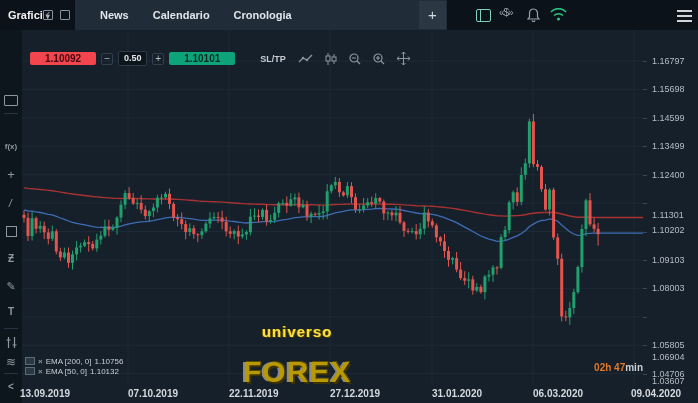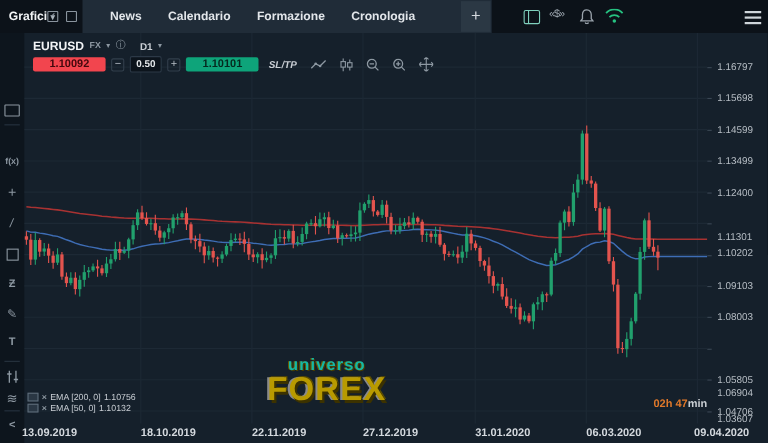--- a/index.html
+++ b/index.html
@@ -46,56 +46,55 @@
   .symrow .info{font-size:9px;}
   .symrow .tf{color:#c9ced4;font-size:9px;font-weight:bold;margin-left:8px;}
   .traderow{position:absolute;left:8px;top:21px;display:flex;align-items:center;gap:5px;z-index:5;}
   .px{font-size:10px;font-weight:bold;padding:1px 15px;border-radius:2px;cursor:pointer;}
   .sell{background:#f2454e;color:#43080d;}
   .buy{background:#0ea47a;color:#052a1f;}
   .stepbtn{width:12px;height:12px;border:1px solid #323f4c;border-radius:2px;background:transparent;color:#b6bec6;
     font-size:10px;line-height:10px;text-align:center;padding:0;cursor:pointer;}
   .qty{width:27px;height:13px;background:#0c141c;border:1px solid #2c3947;border-radius:2px;color:#e3e7ea;
     font-size:9px;font-weight:bold;text-align:center;line-height:13px;}
-  .sltp{color:#c9ced4;font-size:9px;font-weight:bold;margin-left:4px;cursor:pointer;font-style:italic;}
+  .sltp{color:#c9ced4;font-size:9px;font-weight:bold;margin-left:20px;cursor:pointer;}
   .t-ic{color:#8d98a2;margin-left:7px;cursor:pointer;display:flex;align-items:center;}
   .ylab{position:absolute;left:630px;width:46px;color:#b6bdc4;font-size:9px;z-index:4;}
   .ytick{position:absolute;left:621px;width:4px;height:1px;background:#3a4754;z-index:4;}
   .xlab{position:absolute;top:358px;color:#d4d9de;font-size:10px;font-weight:bold;z-index:4;white-space:nowrap;}
   .legend{position:absolute;left:3px;top:326px;z-index:5;}
   .legrow{display:flex;align-items:center;gap:3px;height:10px;color:#c9ced4;font-size:8px;cursor:pointer;}
   .legbox{width:8px;height:6px;border:1px solid #5d6b79;background:#2a3744;display:inline-block;}
   .legx{color:#8d98a2;font-size:8px;font-weight:bold;}
   .countdown{position:absolute;right:55px;top:332px;font-size:10px;font-weight:bold;color:#c8cdd2;z-index:5;}
   .countdown .hot{color:#e0782a;padding-left:48px;}
   .watermark{position:absolute;left:221px;top:294px;z-index:3;text-align:center;line-height:1;}
-  .wm1{color:#14b8a6;font-size:15px;font-weight:bold;letter-spacing:1px;
+  .wm1{color:#fde047;font-size:15px;font-weight:bold;letter-spacing:1px;
     text-shadow:1px 1px 0 #4a3d00,-1px 0 0 #6b5c00;}
-  .wm2{color:#b89a00;font-size:30px;font-weight:bold;letter-spacing:1px;margin-top:1px;
+  .wm2{color:#b89a00;font-size:30px;font-weight:bold;letter-spacing:1px;margin-top:18px;
     text-shadow:2px 2px 0 #3c3200,-2px 0 0 #8a8a8a,1px -1px 0 #5c4e00;}
   svg{display:block;}
 </style>
 </head>
 <body>
 
 <div class="app">
 
   <header class="topbar">
     <div class="brand">
       <span>Grafici</span><span class="caret">▾</span>
     </div>
     <div class="winicons">
       <span class="wbox pop"></span>
       <span class="wbox"></span>
       <span class="wx">×</span>
     </div>
     <nav class="tabstrip">
       <span class="tab">News</span>
       <span class="tab">Calendario</span>
-      <span class="tab">Formazione</span>
       <span class="tab">Cronologia</span>
       <button class="addtab">+</button>
     </nav>
     <span class="tb-ic panel-ic"></span>
     <span class="tb-ic dollar-ic">«$»</span>
     <svg class="tb-ic" style="left:527px;top:8px" width="13" height="14" viewBox="0 0 13 14">
       <path d="M6.5 1 C3.8 1 2.5 3 2.5 5.5 L2.5 9 L1 11 L12 11 L10.5 9 L10.5 5.5 C10.5 3 9.2 1 6.5 1 Z" fill="none" stroke="#9aa3ac" stroke-width="1.2"></path>
       <path d="M5 12.5 A1.6 1.6 0 0 0 8 12.5" fill="none" stroke="#9aa3ac" stroke-width="1.2"></path>
     </svg>
     <svg class="tb-ic" style="left:550px;top:8px" width="17" height="13" viewBox="0 0 17 13">
@@ -444,28 +443,20 @@
           <rect x="562.5" y="170.3" width="3" height="28.7" fill="#21a06d"></rect>
           <line x1="568.0" y1="163.1" x2="568.0" y2="196.3" stroke="#e3544e" stroke-width="1"></line>
           <rect x="566.5" y="170.3" width="3" height="24.0" fill="#e3544e"></rect>
           <line x1="572.1" y1="187.3" x2="572.1" y2="202.4" stroke="#e3544e" stroke-width="1"></line>
           <rect x="570.6" y="194.4" width="3" height="4.4" fill="#e3544e"></rect>
           <line x1="576.1" y1="192.9" x2="576.1" y2="215.6" stroke="#e3544e" stroke-width="1"></line>
           <rect x="574.6" y="198.8" width="3" height="5.4" fill="#e3544e"></rect>
         </g>
       </svg>
 
-    <div class="symrow">
-      <span class="sym">EURUSD</span>
-      <span class="mkt">FX</span>
-      <span class="caret">▾</span>
-      <span class="info">ⓘ</span>
-      <span class="tf">D1</span>
-      <span class="caret">▾</span>
-    </div>
 
     <div class="traderow">
       <span class="px sell">1.10092</span>
       <button class="stepbtn">−</button>
       <span class="qty">0.50</span>
       <button class="stepbtn">+</button>
       <span class="px buy">1.10101</span>
       <span class="sltp">SL/TP</span>
       <span class="t-ic">
         <svg width="15" height="10" viewBox="0 0 15 10">
@@ -542,20 +533,20 @@
       <span class="ylab" style="top: 253.36px;">1.08003</span>
       <span class="ytick" style="top: 258.36px;"></span>
       <span class="ylab" style="top: 281.78px; margin-top: 40px;">1.06904</span>
       <span class="ytick" style="top: 286.78px;"></span>
       <span class="ylab" style="top: 310.2px;">1.05805</span>
       <span class="ytick" style="top: 315.2px;"></span>
       <span class="ylab" style="top: 338.62px;">1.04706</span>
       <span class="ytick" style="top: 343.62px;"></span>
       <span class="ylab" style="top: 346px;">1.03607</span>
       <span class="xlab" style="left: -2px;">13.09.2019</span>
-      <span class="xlab" style="left: 106px;">18.10.2019</span>
+      <span class="xlab" style="left: 106px;">07.10.2019</span>
       <span class="xlab" style="left: 207px;">22.11.2019</span>
       <span class="xlab" style="left: 308px;">27.12.2019</span>
       <span class="xlab" style="left: 410px;">31.01.2020</span>
       <span class="xlab" style="left: 511px;">06.03.2020</span>
       <span class="xlab" style="left: 609px;">09.04.2020</span>
     </main>
 </div>
 
 </body></html>

